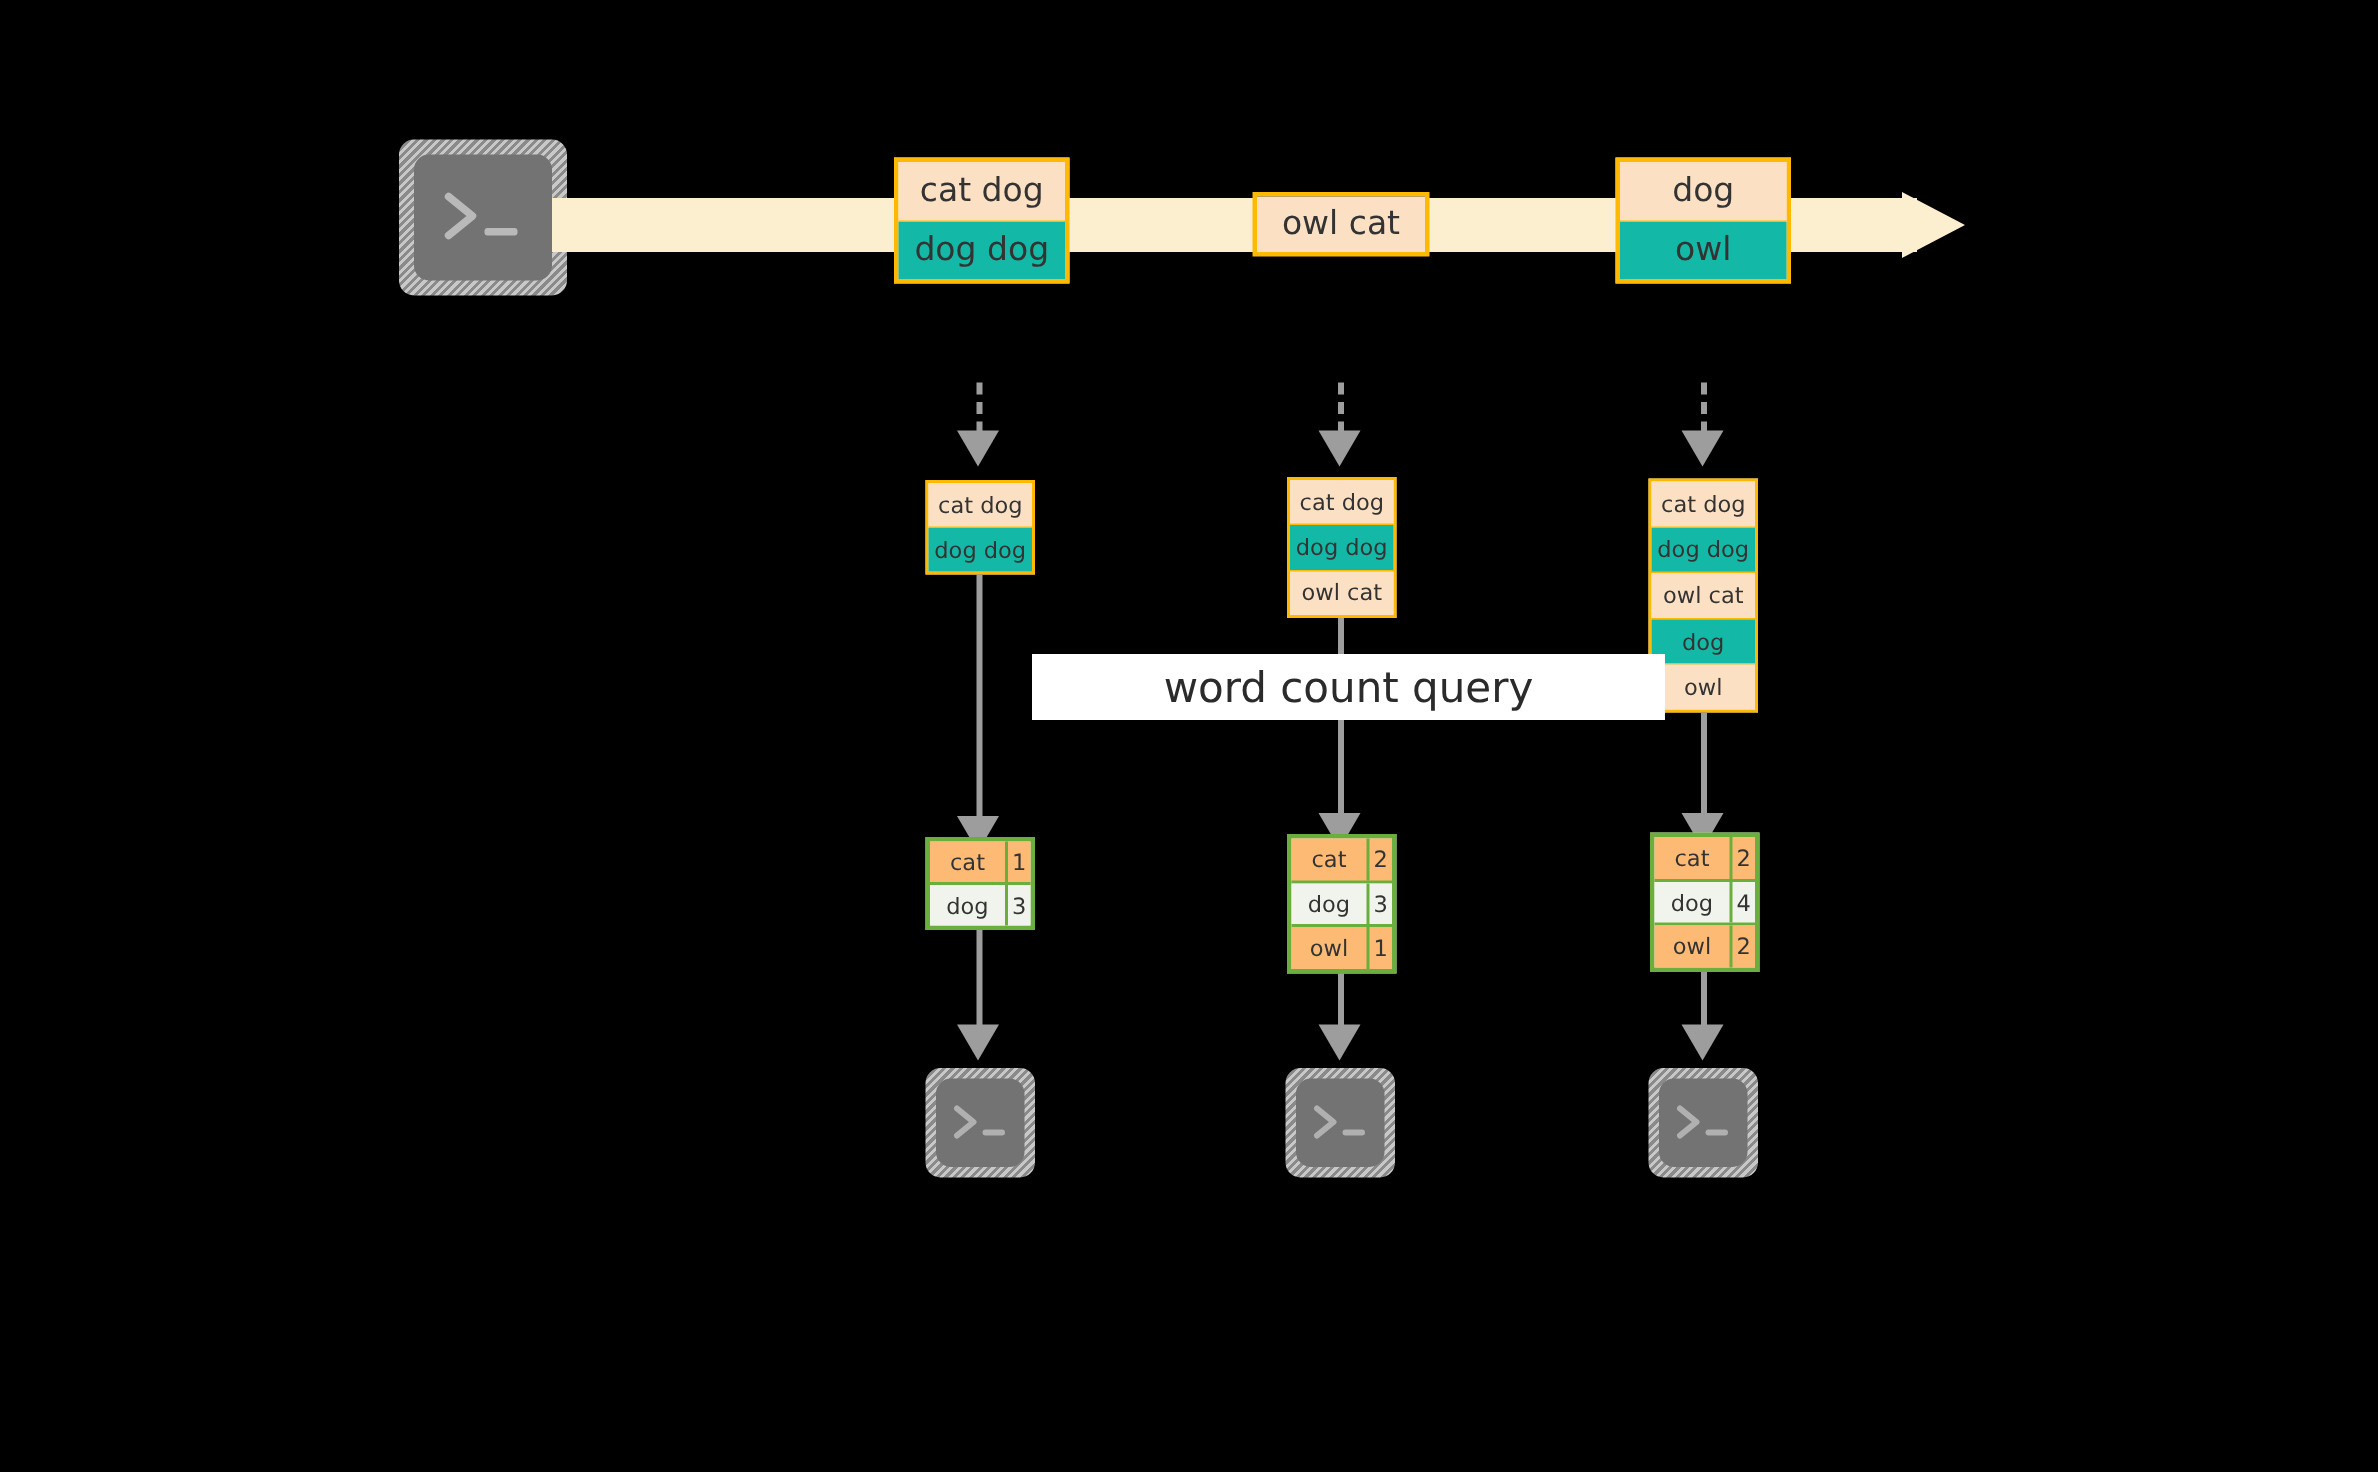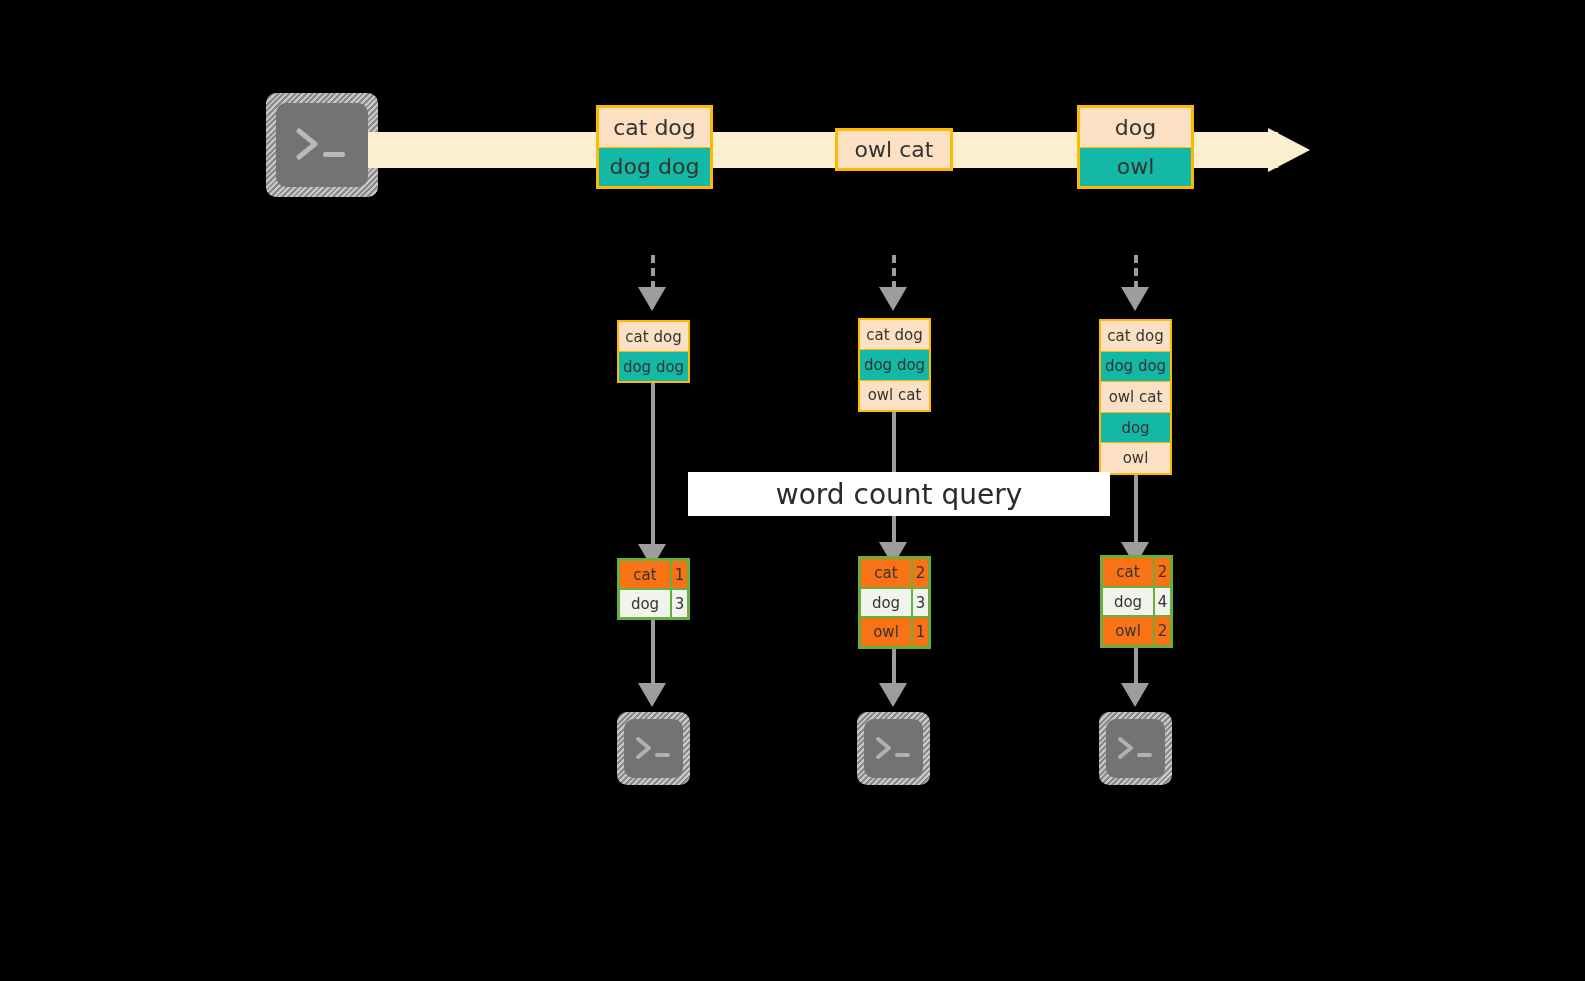--- a/index.html
+++ b/index.html
@@ -67,21 +67,21 @@
     border:3px solid #6AAF3D;
     display:flex; flex-direction:column;
     background:#E7EFE0;
   }
   .gtab .grow {
     flex:1 1 auto;
     display:flex;
     border-bottom:2px solid #6AAF3D;
   }
   .gtab .grow:last-child { border-bottom:none; }
-  .gtab .grow.shade-a { background:#f97316; }
+  .gtab .grow.shade-a { background:#fdba74; }
   .gtab .grow.shade-b { background:#F0F4EC; }
   .gtab .ck {
     flex:0 0 52px;
     display:flex; align-items:center; justify-content:center;
     font-size:15px; color:#333;
     border-right:2px solid #6AAF3D;
   }
   .gtab .cv {
     flex:1 1 auto;
     display:flex; align-items:center; justify-content:center;
@@ -264,15 +264,15 @@
   </svg>
 
   <div class="term" style="left:1099px; top:712px; width:73px; height:73px;">
     <div class="inner" style="left:7px; top:7px; right:7px; bottom:7px;"></div>
     <svg width="48" height="32" viewBox="0 0 48 32">
       <path d="M8 6 L19 15 L8 24" fill="none" stroke="#b0b0b0" stroke-width="4" stroke-linecap="round" stroke-linejoin="round"></path>
       <rect x="25" y="20" width="15" height="4" rx="2" fill="#b0b0b0"></rect>
     </svg>
   </div>
 
-  <div class="qlabel" style="left:688px; top:472px; width:422px; height:44px;">word count query</div>
+  <div class="qlabel" style="left:688px; top:436px; width:422px; height:44px;">word count query</div>
 
 </div>
 
 </body></html>

